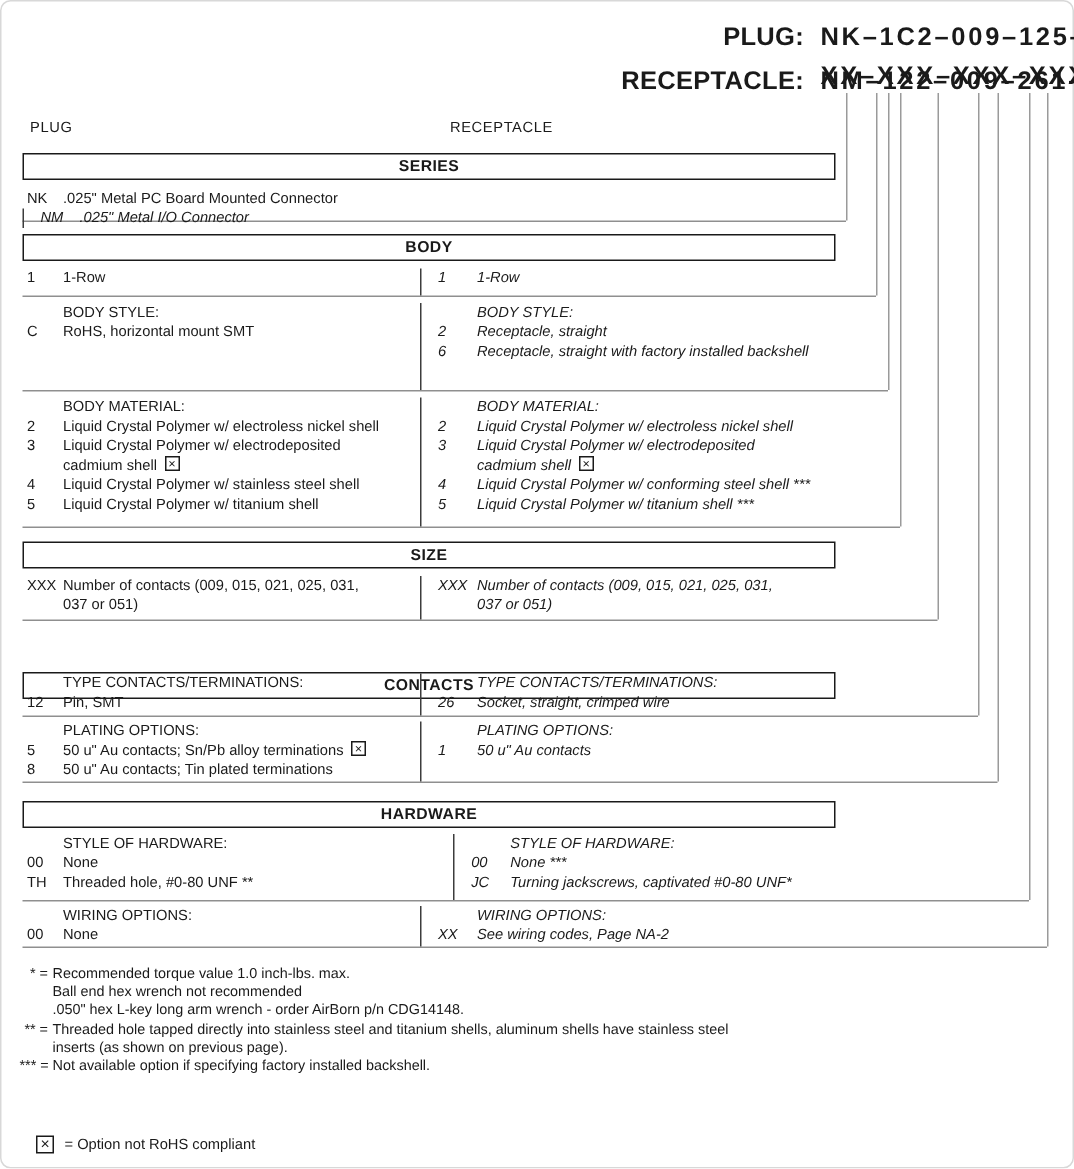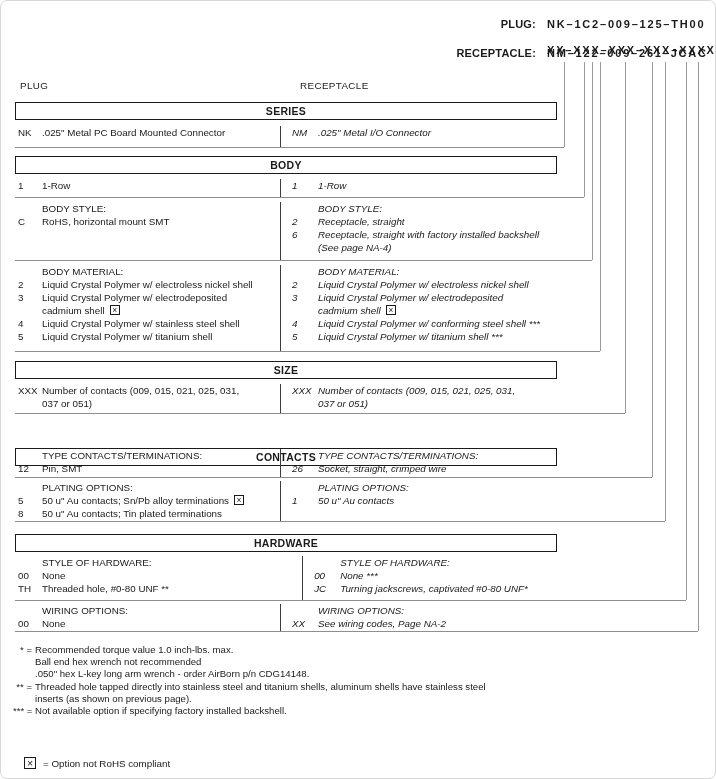--- a/index.html
+++ b/index.html
@@ -3,21 +3,21 @@
 <meta charset="utf-8">
 <style>
   html,body{margin:0;padding:0;}
   body{
     width:716px;height:779px;position:relative;background:#ffffff;
     font-family:"Liberation Sans",sans-serif;color:#1a1a1a;overflow:hidden;
   }
   .page-frame{position:absolute;inset:0;border:1px solid #d8d8d8;border-radius:7px;pointer-events:none;}
 
   
-  .hdr-row{position:absolute;left:356px;width:360px;display:flex;font-size:11px;line-height:13px;}
+  .hdr-row{position:absolute;left:356px;width:360px;display:flex;font-size:17px;line-height:13px;}
   .hdr-label{width:180px;text-align:right;font-weight:bold;flex:none;letter-spacing:0.2px;}
   .hdr-value{margin-left:11px;letter-spacing:1.8px;white-space:nowrap;font-weight:bold;}
 
   
   .colhdr{position:absolute;top:80px;font-size:9.8px;letter-spacing:0.4px;text-align:right;}
 
   
   .secbox{
     position:absolute;left:15px;width:542px;height:18px;box-sizing:border-box;
     border:1.5px solid #1a1a1a;display:flex;align-items:center;justify-content:center;
@@ -90,21 +90,21 @@
 <div class="hdiv" style="top:521px;width:650px;"></div>
 <div class="hdiv" style="top:600px;width:671px;"></div>
 <div class="hdiv" style="top:631px;width:683px;"></div>
 
 <span class="colhdr" style="left:20px;">PLUG</span>
 <span class="colhdr" style="left:300px;">RECEPTACLE</span>
 
 <div class="secbox" style="top:102px;">
   <span class="sectitle">SERIES</span>
 </div>
-<div class="group" style="top:126px;height:21px;">
+<div class="group" style="top:126px;height:21px;flex-direction:column;">
   <div class="col left">
     <div class="row">
       <span class="code">NK</span>
       <span class="desc">.025" Metal PC Board Mounted Connector</span>
     </div>
   </div>
   <div class="col right">
     <div class="row">
       <span class="code">NM</span>
       <span class="desc">.025" Metal I/O Connector</span>
@@ -146,24 +146,20 @@
       <span class="code"></span>
       <span class="lbl">BODY STYLE:</span>
     </div>
     <div class="row">
       <span class="code">2</span>
       <span class="desc">Receptacle, straight</span>
     </div>
     <div class="row">
       <span class="code">6</span>
       <span class="desc">Receptacle, straight with factory installed backshell</span>
-    </div>
-    <div class="row">
-      <span class="code"></span>
-      <span class="desc">(See page NA-4)</span>
     </div>
   </div>
 </div>
 
 <div class="group" style="top:265px;height:86px;">
   <div class="col left">
     <div class="row">
       <span class="code"></span>
       <span class="lbl">BODY MATERIAL:</span>
     </div>

